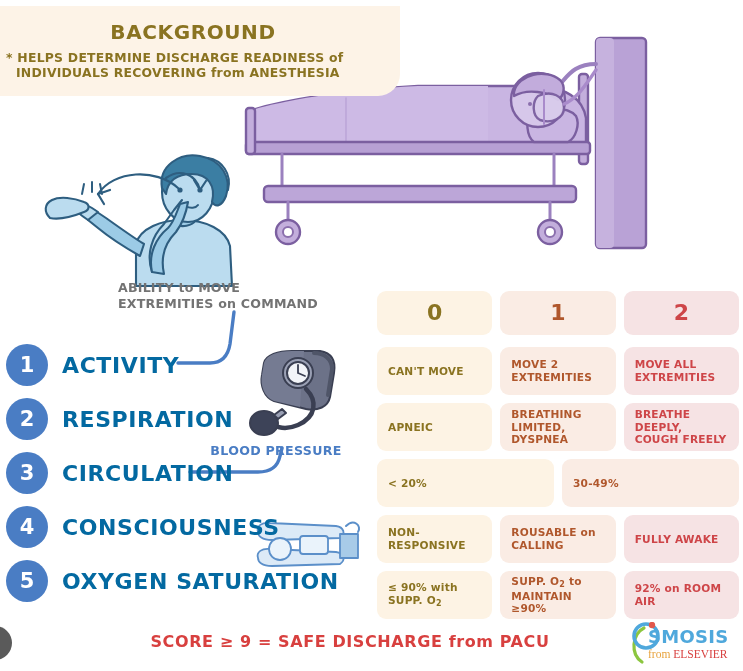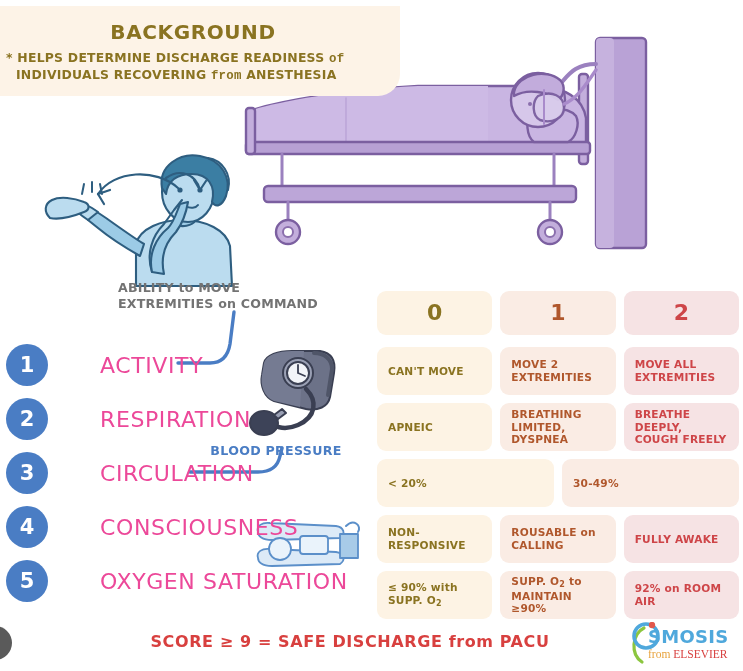--- a/index.html
+++ b/index.html
@@ -24,21 +24,21 @@
     font-size:20px; font-weight:700; letter-spacing:.6px;
     color:#8A7321;
     font-family:"DejaVu Sans", sans-serif;
   }
   #bg-body {
     position:absolute; left:20px; right:14px; top:44px;
     font-size:12.4px; font-weight:700; line-height:15px;
     letter-spacing:.25px;
     color:#8A7321;
   }
-  #bg-body .lc { text-transform:lowercase; font-weight:700;font-family:Liberation Mono, monospace; }
+  #bg-body .lc { text-transform:lowercase; font-weight:700; }
   .ast { color:#8A7321; font-weight:700; }
 
   
   #bed-illo { position:absolute; left:238px; top:26px; width:505px; height:262px; }
 
   
   #nurse-illo { position:absolute; left:40px; top:148px; width:226px; height:140px; }
 
   
   #ability-caption {
@@ -69,22 +69,22 @@
   }
   .crit-badge {
     width:42px; height:42px; border-radius:50%;
     background:#4A7DC4;
     display:flex; align-items:center; justify-content:center;
     color:#ffffff; font-size:21px; font-weight:700;
     flex:0 0 auto;
     font-family:"DejaVu Sans", sans-serif;
   }
   .crit-label {
-    font-size:22px; font-weight:400; color:#ec4899;
-    letter-spacing:.6px; white-space:nowrap;margin-left:38px;
+    font-size:22px; font-weight:700; color:#0369a1;
+    letter-spacing:.6px; white-space:nowrap;
   }
 
   
   #score-table { position:absolute; left:377px; top:291px; width:362px; }
   .tbl-row { position:absolute; left:0; width:362px; display:flex; gap:8px; }
   .tbl-cell {
     flex:1 1 0; border-radius:9px;
     display:flex; align-items:center;
     padding:0 11px;
     font-size:10.6px; font-weight:700; line-height:12.6px;

